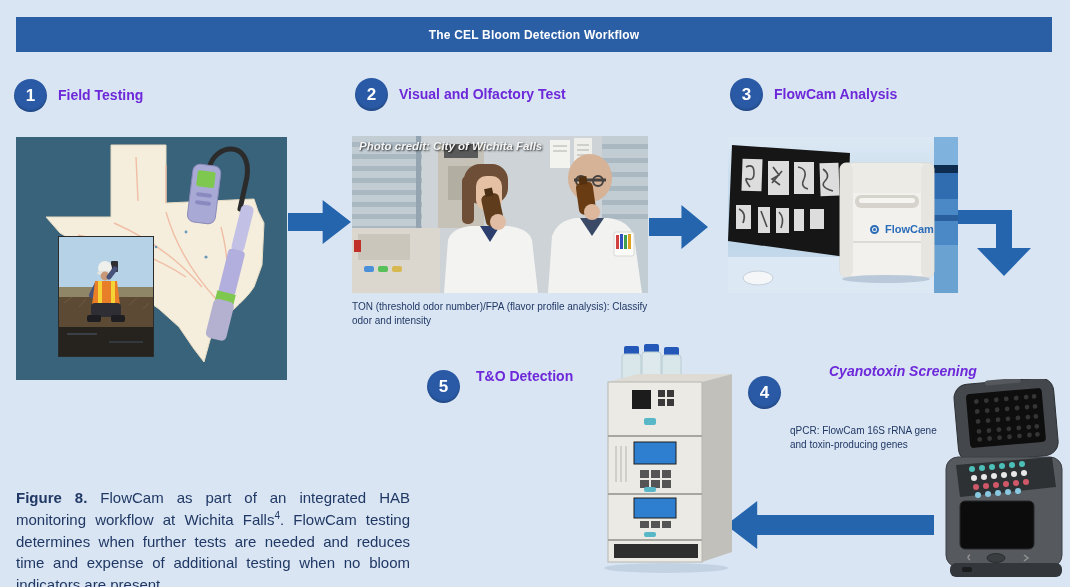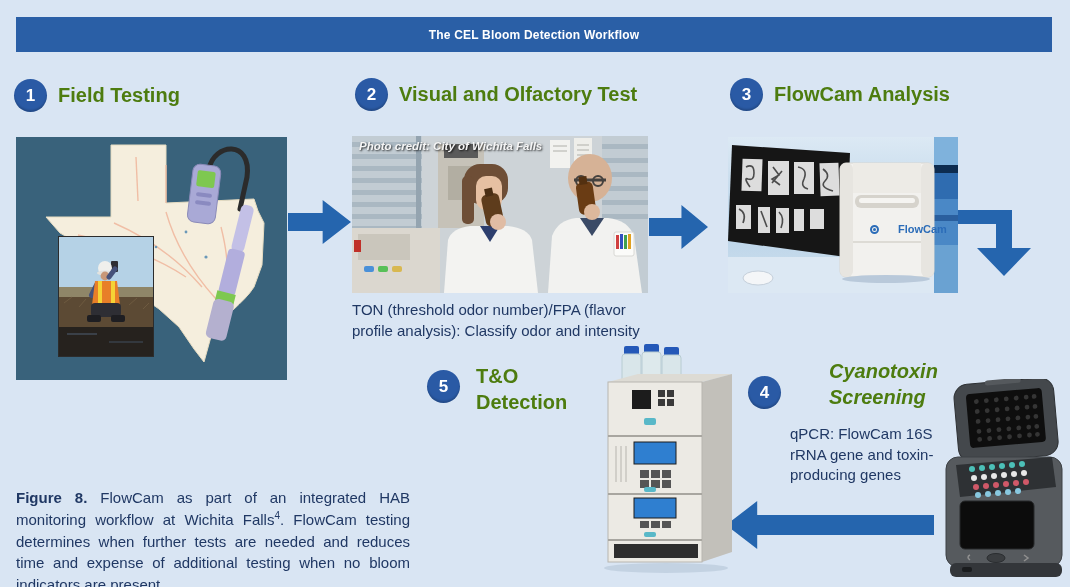--- a/index.html
+++ b/index.html
@@ -7,24 +7,24 @@
   .canvas { position:relative; width:1070px; height:587px; background:#d9e5f3; overflow:hidden; }
 
   .title-bar { position:absolute; left:16px; top:17px; width:1036px; height:35px;
     background:#2a5fa6; color:#ffffff; font-size:12px; font-weight:bold;
     display:flex; align-items:center; justify-content:center; letter-spacing:.2px; }
 
   .step-header { position:absolute; display:flex; align-items:flex-start; gap:11px; }
   .num-circle { width:33px; height:33px; border-radius:50%; background:#2a5aa5; color:#fff;
     font-size:17px; font-weight:bold; display:flex; align-items:center; justify-content:center;
     flex:0 0 33px; box-shadow:inset 0 -2px 2px rgba(0,0,0,.18); }
-  .step-label { color:#4d7c0f; font-size:20px; font-weight:bold; line-height:27px; padding-top:3px; }
+  .step-label { color:#6d28d9; font-size:14px; font-weight:bold; line-height:27px; padding-top:3px; }
   .step-label.two-line { line-height:26px; padding-top:0;margin-left:8px; }
 
-  .caption { position:absolute; color:#203864; font-size:15px; line-height:1.38; }
+  .caption { position:absolute; color:#203864; font-size:10px; line-height:1.38; }
 
   .img-box { position:absolute; overflow:hidden; }
   #img1 { left:16px; top:137px; width:271px; height:243px; background:#39627b; }
   #img2 { left:352px; top:136px; width:296px; height:157px; background:#4d7c0f; }
   #img3 { left:728px; top:137px; width:230px; height:156px;
     background:linear-gradient(180deg,#dce9f4 0%,#b9d3e8 55%,#cfe0ee 100%); }
 
   .photo-credit { position:absolute; left:7px; top:4px; color:#f5f5f5; font-size:11.5px;
     font-weight:bold; font-style:italic; text-shadow:1px 1px 2px rgba(0,0,0,.8); z-index:5; }
 
@@ -36,21 +36,21 @@
   #arrow1 { left:288px; top:197px; width:63px; height:50px; }
   #arrow2 { left:649px; top:202px; width:59px; height:50px; }
   #arrow-elbow { position:absolute; left:955px; top:206px; }
   #arrow-left { position:absolute; left:726px; top:499px; width:208px; height:52px; background:#2565ae;
     clip-path:polygon(0% 50%,15% 4%,15% 31%,100% 31%,100% 69%,15% 69%,15% 96%); z-index:1; }
 
   #gcms { position:absolute; left:574px; top:344px; width:172px; height:233px; z-index:2; }
   #thermocycler { position:absolute; left:928px; top:379px; width:142px; height:202px; z-index:2; }
 
   .flowcam-logo { position:absolute; left:142px; top:86px; z-index:4; color:#2b6cb8;
-    font-size:11px; font-weight:bold; display:flex; align-items:center; gap:19px; }
+    font-size:11px; font-weight:bold; display:flex; align-items:center; gap:6px; }
   .flowcam-logo .gear { width:9px; height:9px; border-radius:50%; border:2px solid #2b6cb8;
     position:relative; }
   .flowcam-logo .gear::after { content:""; position:absolute; left:1px; top:1px; width:3px; height:3px;
     background:#2b6cb8; border-radius:50%; }
 
   .fig-caption { position:absolute; left:16px; top:487px; width:394px; color:#203864;
     font-size:15px; line-height:1.45; text-align:justify; }
   .fig-caption .bold { font-weight:bold; }
   sup { font-size:10px; }
 </style>

